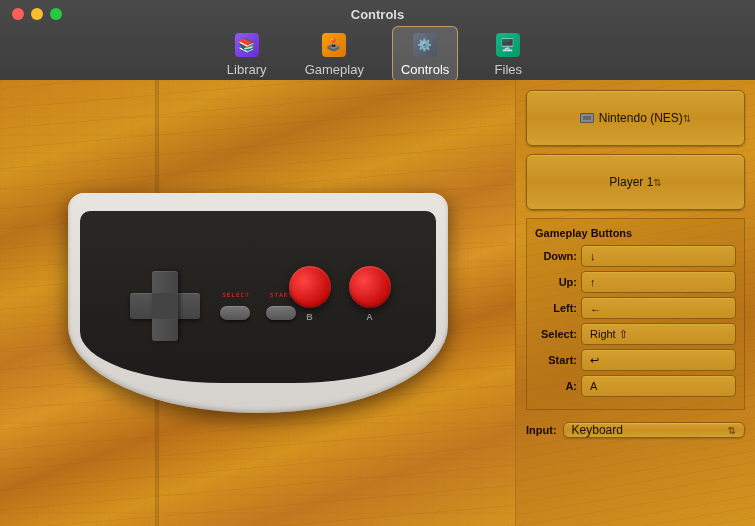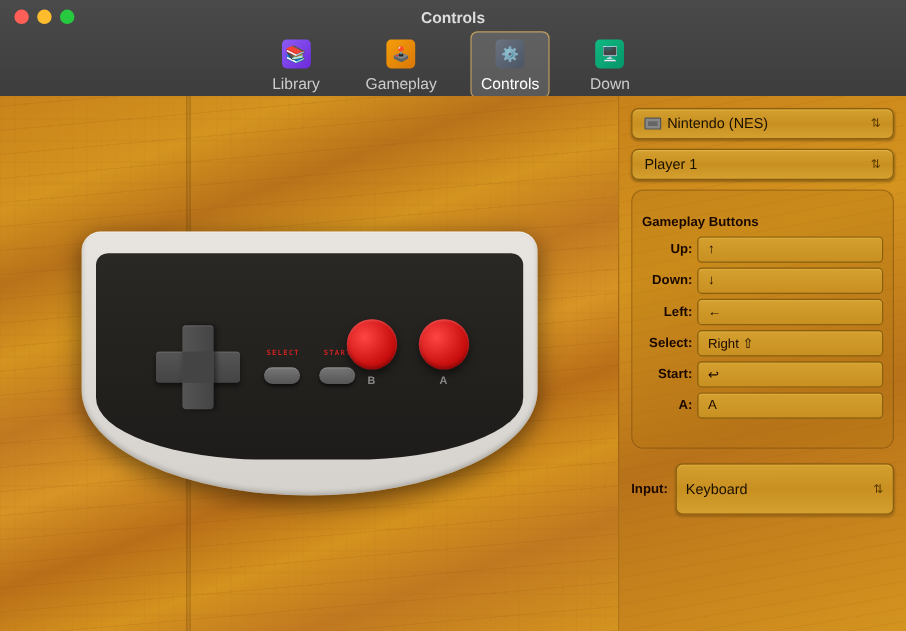--- a/index.html
+++ b/index.html
@@ -314,24 +314,24 @@
       flex-direction: column;
       gap: 8px;
       border-left: 1px solid rgba(100,60,10,0.3);
     }
 
     
     .dropdown {
       background: linear-gradient(180deg, #d4a030 0%, #c89020 50%, #d4a030 100%);
       border: 1px solid #8a6010;
       border-radius: 6px;
-      padding: 5px 10px;
-      display: flex;
-      align-items: center;
-      justify-content: space-between;
+      padding: 20px 10px;
+      display: flex;
+      align-items: center;
+      justify-content: center;
       cursor: pointer;
       box-shadow: inset 0 1px 0 rgba(255,220,100,0.3), 0 1px 2px rgba(0,0,0,0.3);
     }
     .dropdown-text {
       font-size: 12px;
       color: #1a1000;
       font-weight: 500;
     }
     .dropdown-arrow {
       font-size: 10px;
@@ -357,22 +357,22 @@
       content: '';
       position: absolute;
       top: 2px; left: 2px; right: 2px; bottom: 2px;
       background: #666;
     }
 
     
     .gameplay-box {
       background: rgba(180, 120, 20, 0.3);
       border: 1px solid rgba(100,60,10,0.4);
-      border-radius: 10px;
-      padding: 20px 8px;
+      border-radius: 0;
+      padding: 8px 8px;
     }
     .gameplay-box-title {
       font-size: 11px;
       font-weight: 700;
       color: #1a0800;
       margin-bottom: 6px;
     }
 
     
     .btn-row {
@@ -420,21 +420,21 @@
       flex: 1;
       background: linear-gradient(180deg, #d4a030 0%, #c89020 50%, #d4a030 100%);
       border: 1px solid #8a6010;
       border-radius: 6px;
       padding: 4px 8px;
       display: flex;
       align-items: center;
       justify-content: space-between;
       cursor: pointer;
       box-shadow: inset 0 1px 0 rgba(255,220,100,0.3), 0 1px 2px rgba(0,0,0,0.2);
-      height: 43px;
+      height: 16px;
     }
 
     
     .icon-library {
       width: 24px;
       height: 24px;
       background: linear-gradient(135deg, #8B5CF6, #6D28D9);
       border-radius: 4px;
       display: flex;
       align-items: center;
@@ -513,21 +513,21 @@
     <div class="toolbar-item active">
       <div class="icon">
         <div class="icon-controls">⚙️</div>
       </div>
       <span class="label">Controls</span>
     </div>
     <div class="toolbar-item">
       <div class="icon">
         <div class="icon-cores">🖥️</div>
       </div>
-      <span class="label">Down</span>
+      <span class="label">Files</span>
     </div>
   </div>
 </div>
 
 <div class="content">
 
   <div class="left-panel">
     <div class="controller">
       <div class="controller-face">
 
@@ -574,30 +574,30 @@
 
     <div class="dropdown">
       <span class="dropdown-text">Player 1</span>
       <span class="dropdown-arrow">⇅</span>
     </div>
 
     <div class="gameplay-box">
       <div class="gameplay-box-title">Gameplay Buttons</div>
 
       <div class="btn-row">
+        <span class="btn-row-label">Down:</span>
+        <div class="btn-field">
+          <span>↓</span>
+        </div>
+      </div>
+
+      <div class="btn-row">
         <span class="btn-row-label">Up:</span>
         <div class="btn-field">
           <span>↑</span>
-        </div>
-      </div>
-
-      <div class="btn-row">
-        <span class="btn-row-label">Down:</span>
-        <div class="btn-field">
-          <span>↓</span>
         </div>
       </div>
 
       <div class="btn-row">
         <span class="btn-row-label">Left:</span>
         <div class="btn-field">
           <span>←</span>
         </div>
       </div>
 

